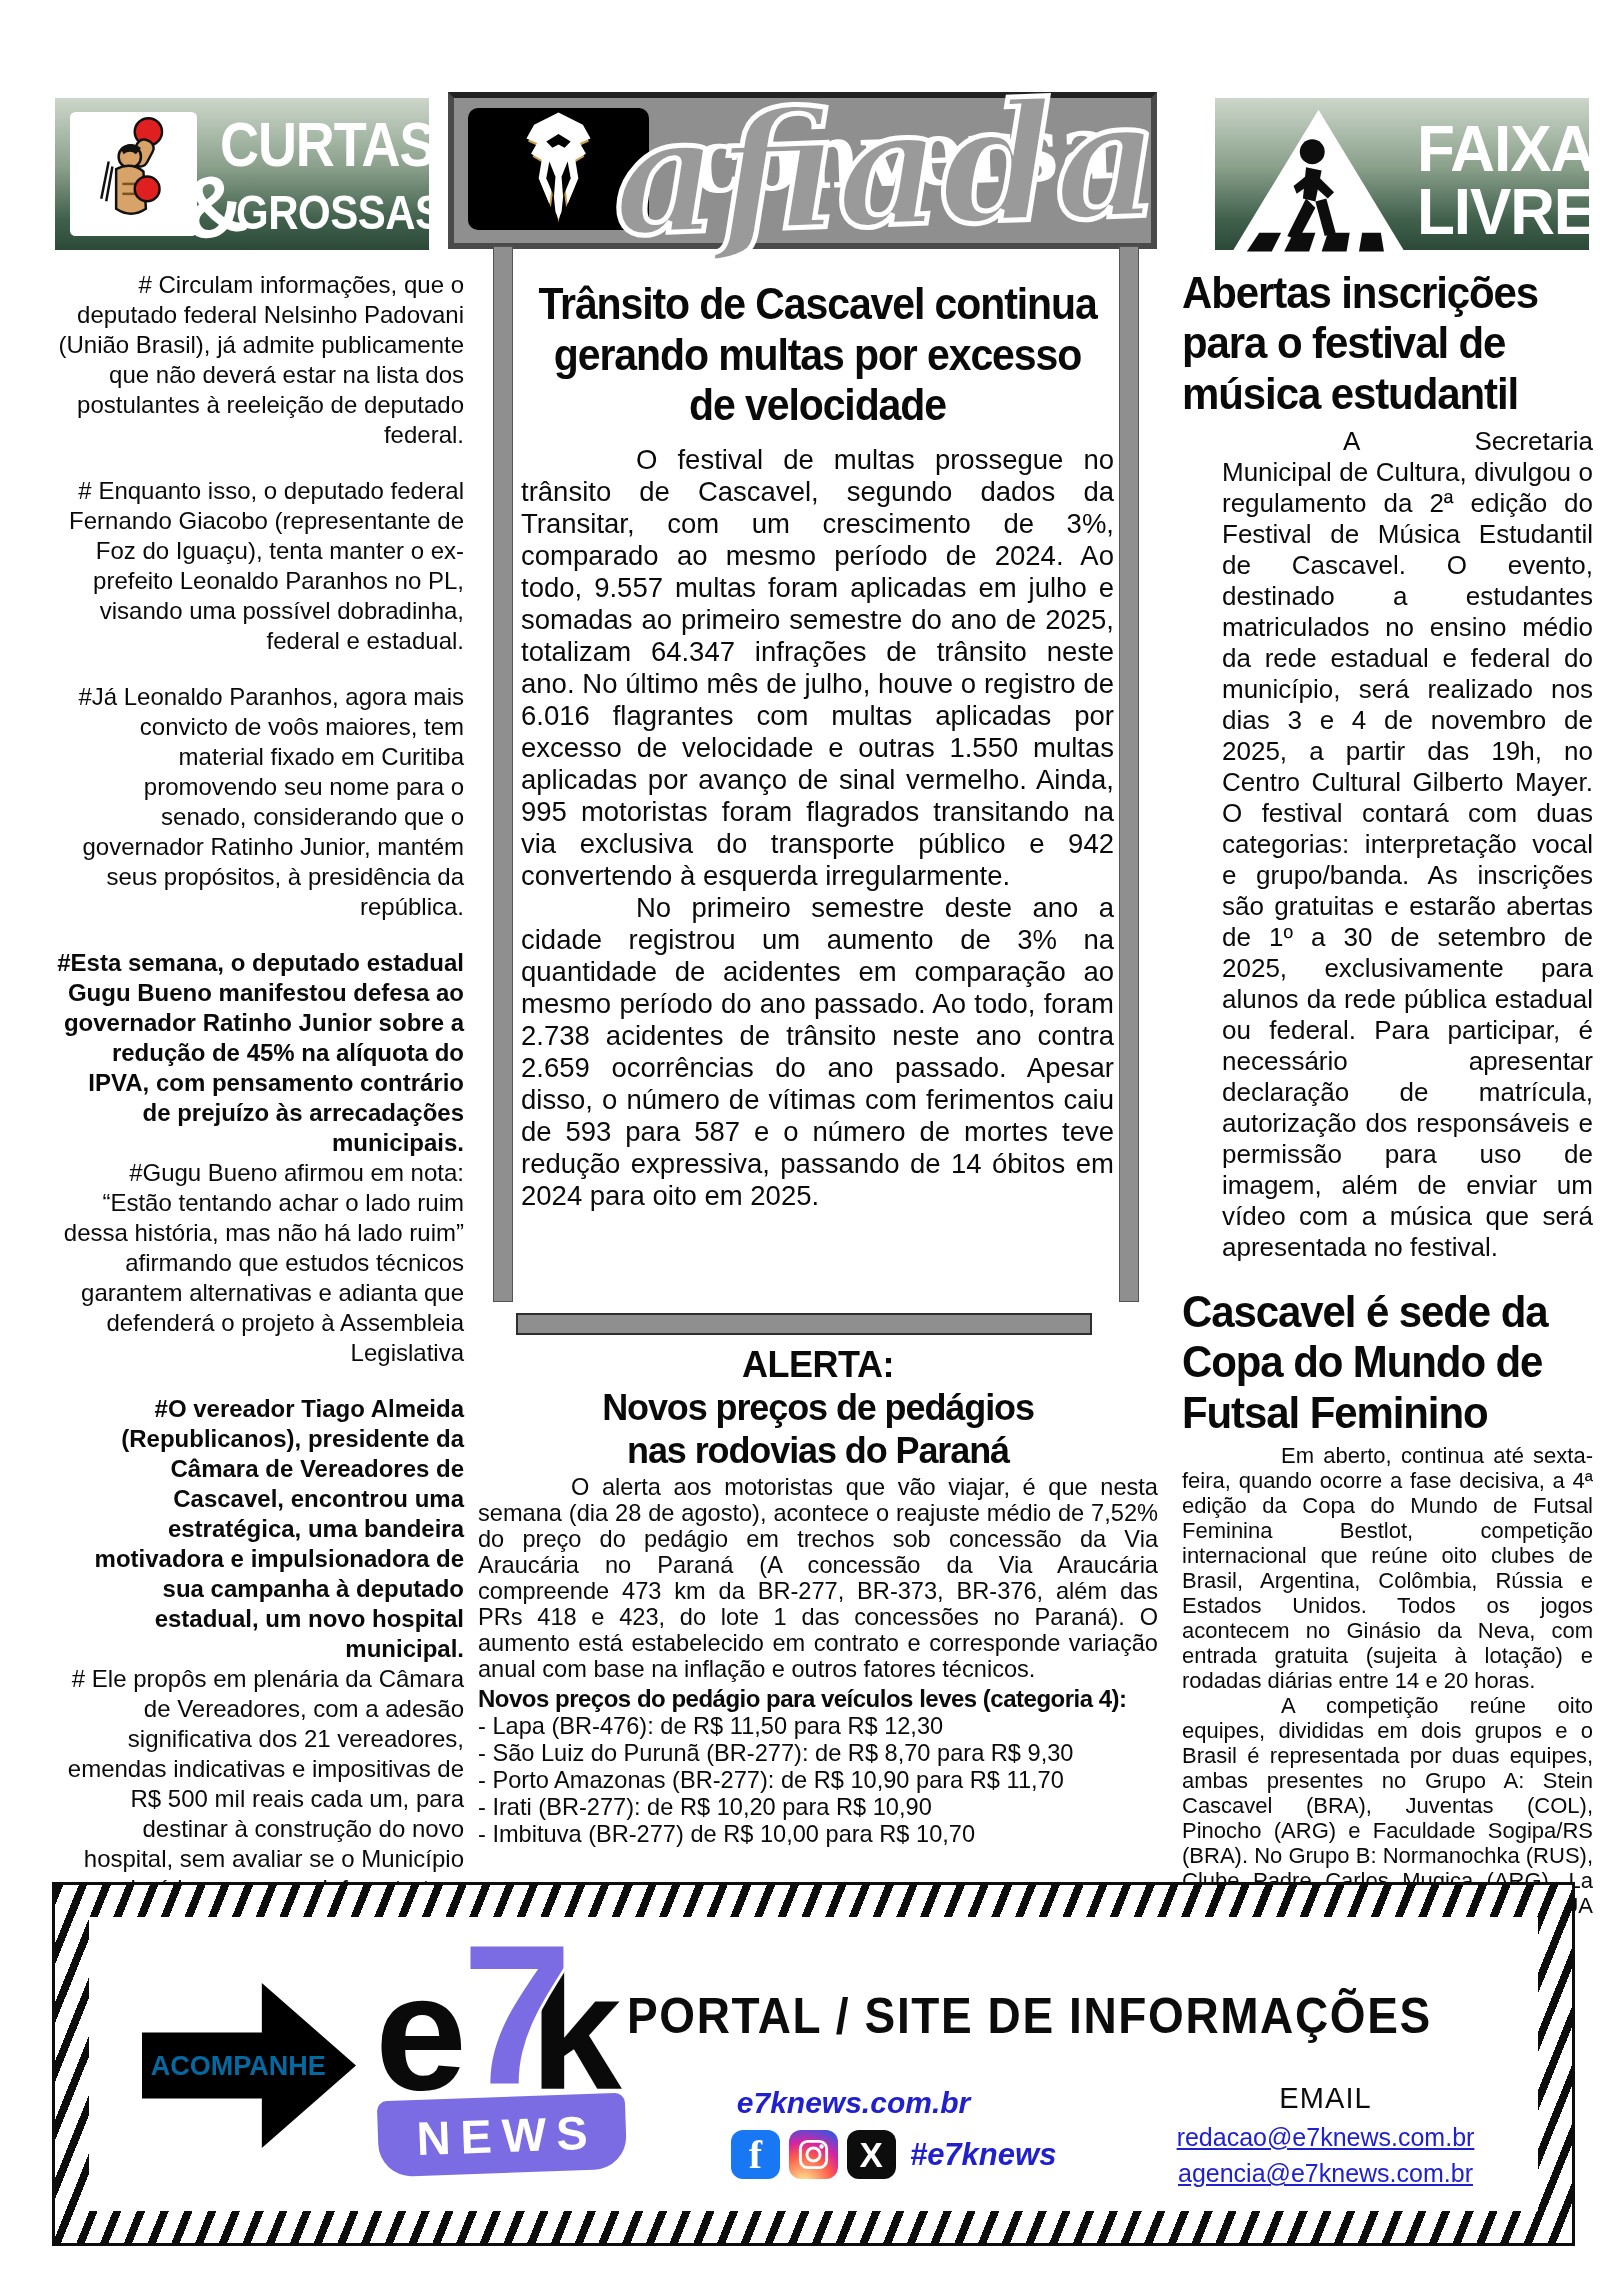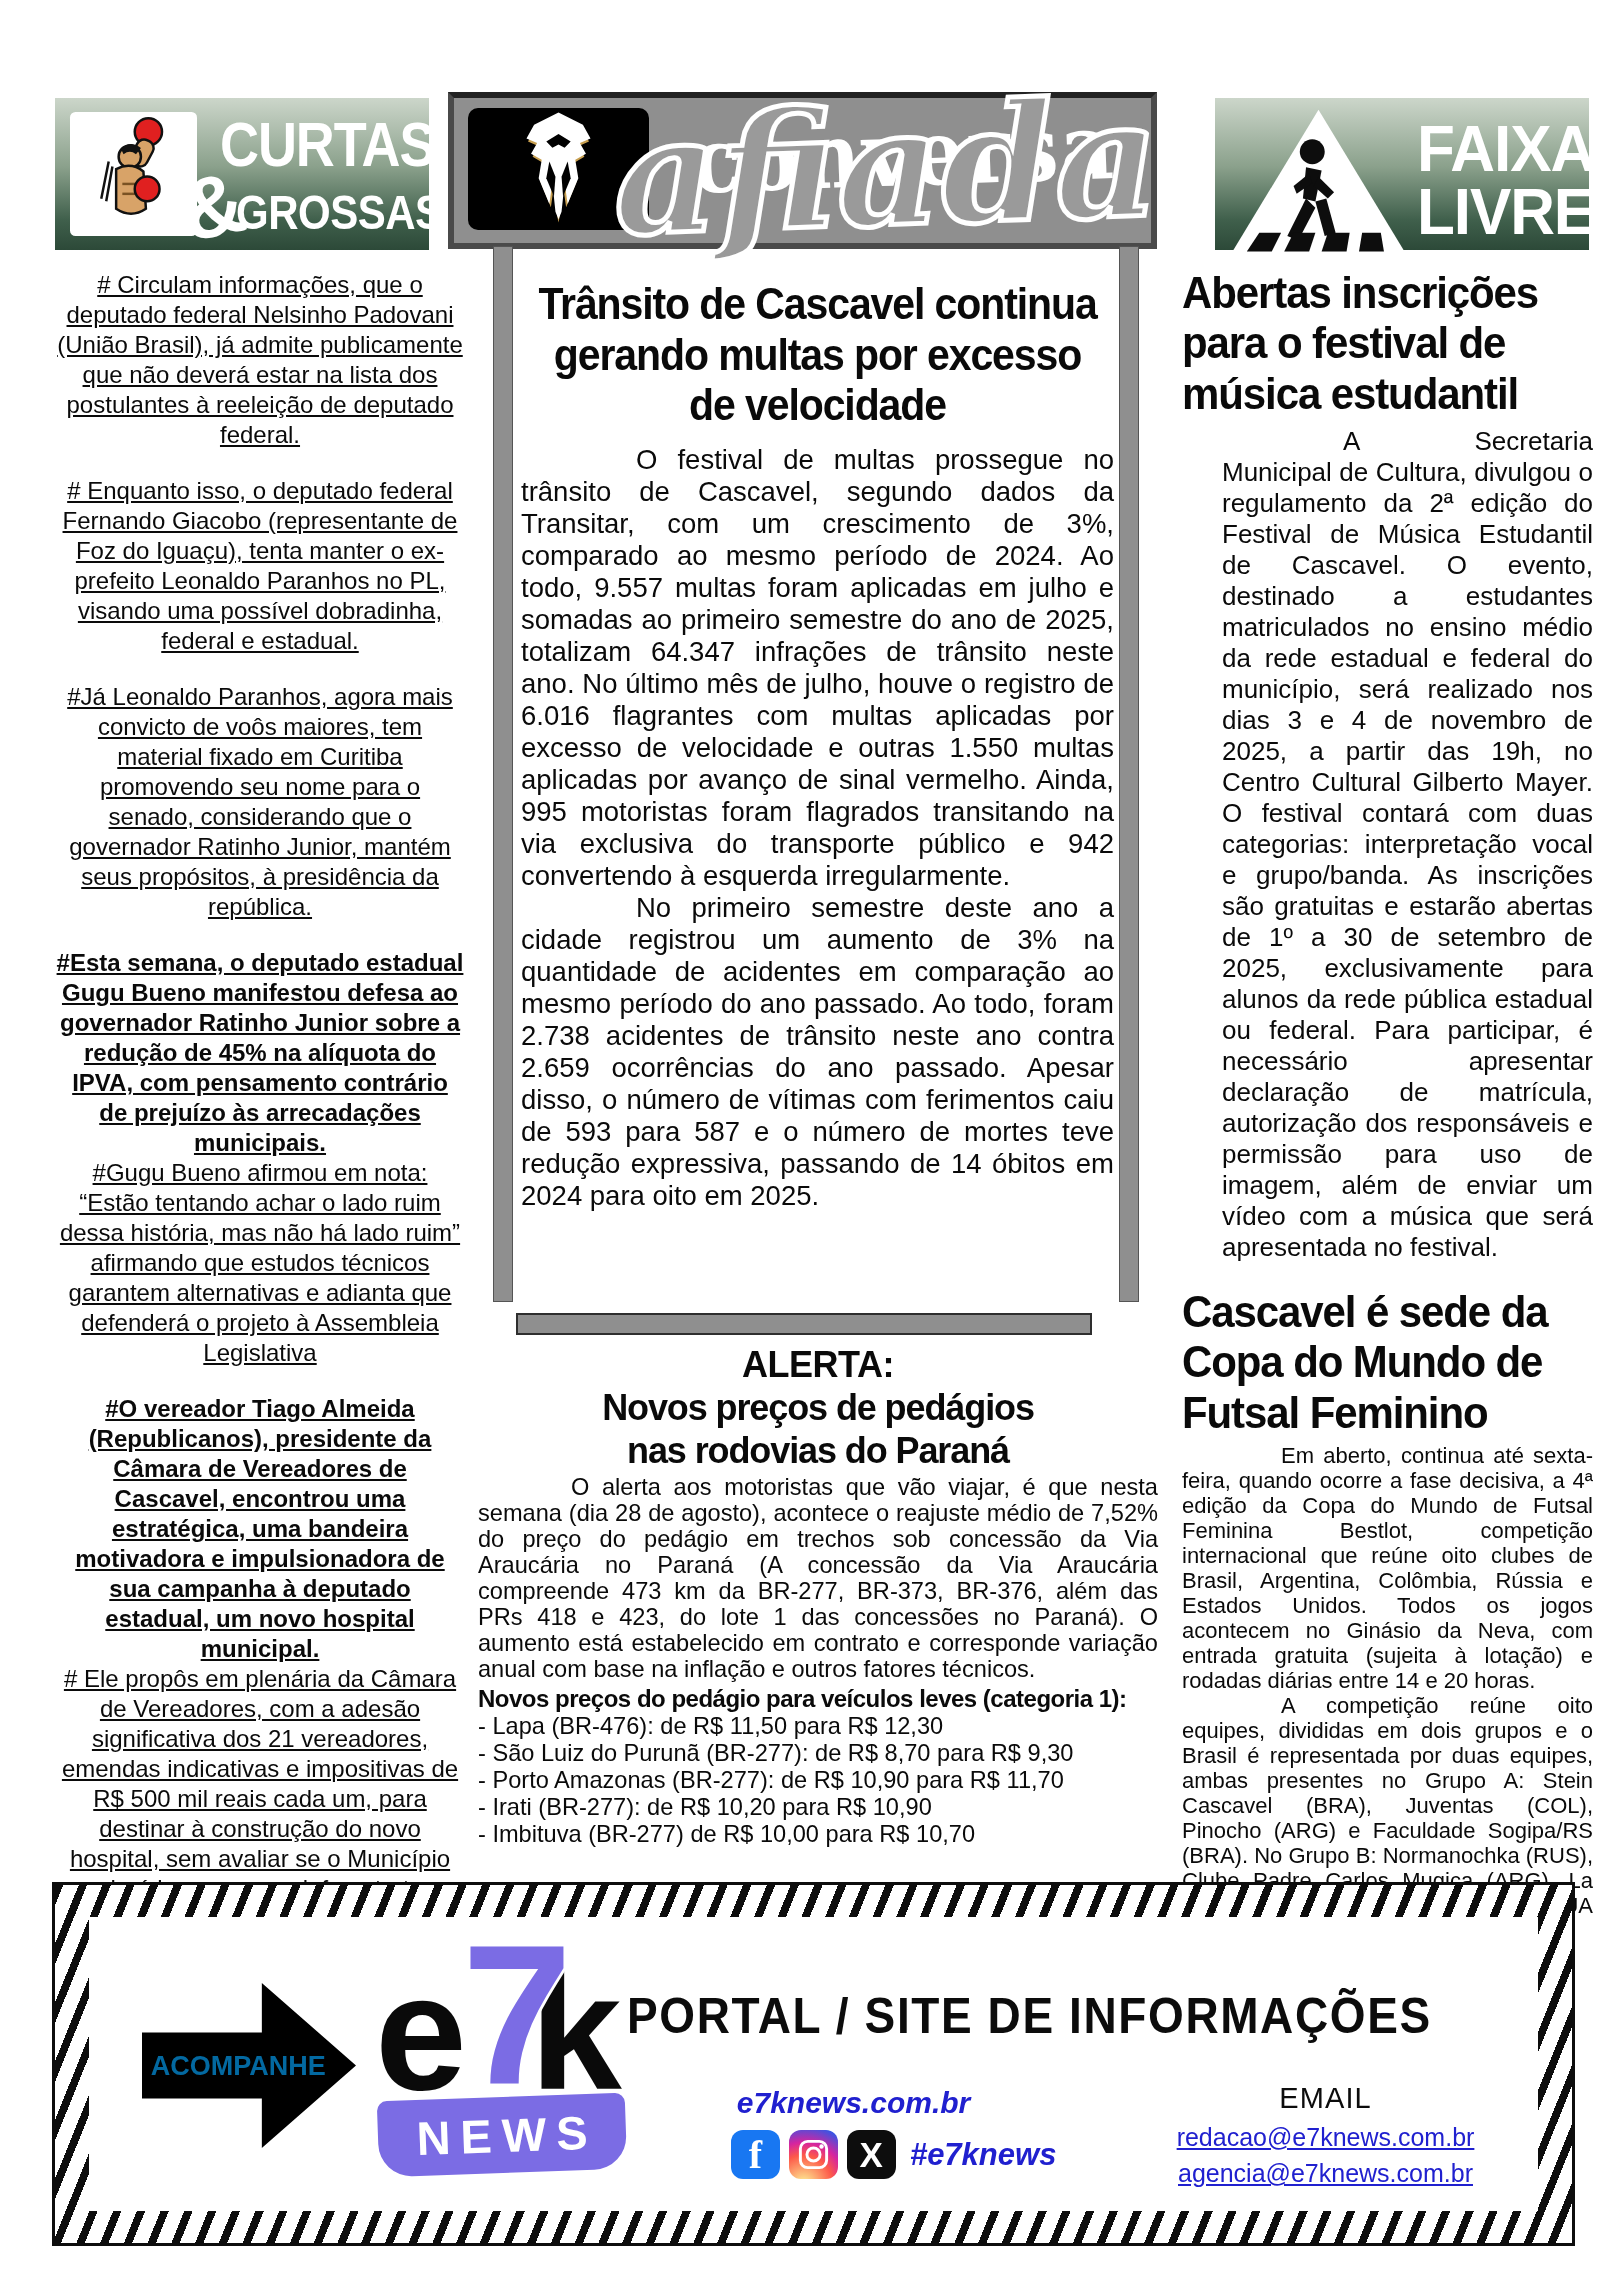--- a/index.html
+++ b/index.html
@@ -36,21 +36,21 @@
     position:absolute; left:690px; top:108px; font-size:82px; font-weight:bold; color:#fff;
     font-family:"DejaVu Serif", serif; letter-spacing:2.2px; transform:rotate(-2deg) scaleY(1.1); transform-origin:top left; z-index:3;
   }
   .afiada-word {
     position:absolute; left:610px; top:82px; font-size:162px; font-style:italic; font-weight:bold;
     font-family:"DejaVu Serif", serif; color:#9a9a9a; -webkit-text-stroke:5px #ffffff;
     text-shadow:0 0 1.1px #fff; transform:rotate(-2deg); transform-origin:top left; z-index:4;
   }
 
   
-  .left-col { position:absolute; left:56px; top:270px; width:408px; font-size:24px; line-height:30px; color:#0a0a0a; text-align:center;text-decoration:underline; }
+  .left-col { position:absolute; left:56px; top:270px; width:408px; font-size:24px; line-height:30px; color:#0a0a0a; text-align:right; }
   .left-col p.gap { margin-top:26px; }
   .left-col p.bold { font-weight:bold; }
 
   .mid-col { position:absolute; left:521px; top:279px; width:593px; color:#0a0a0a; }
   .mid-title { font-size:41px; line-height:47px; font-weight:bold; text-align:center; white-space:pre-line; letter-spacing:-1.1px; transform:scaleY(1.08); transform-origin:top center; }
   .mid-body { margin-top:24px; font-size:27.5px; line-height:32px; text-align:justify; }
   .mid-body p { text-indent:115px; }
 
   .mid-divider { position:absolute; left:516px; top:1313px; width:576px; height:22px; background:#8f8f8f; border:2.7px solid #2e2e2e; }
 
@@ -181,21 +181,21 @@
     </div>
   </div>
 
   <div class="mid-divider"></div>
 
   <div class="alerta">
     <div class="alerta-t1">ALERTA:</div>
     <div class="alerta-t2">Novos preços de pedágios
 nas rodovias do Paraná</div>
     <div class="alerta-body">O alerta aos motoristas que vão viajar, é que nesta semana (dia 28 de agosto), acontece o reajuste médio de 7,52% do preço do pedágio em trechos sob concessão da Via Araucária no Paraná (A concessão da Via Araucária compreende 473 km da BR-277, BR-373, BR-376, além das PRs 418 e 423, do lote 1 das concessões no Paraná). O aumento está estabelecido em contrato e corresponde variação anual com base na inflação e outros fatores técnicos.</div>
-    <div class="alerta-list-header">Novos preços do pedágio para veículos leves (categoria 1):</div>
+    <div class="alerta-list-header">Novos preços do pedágio para veículos leves (categoria 4):</div>
     <div class="alerta-item">- Lapa (BR-476): de R$ 11,50 para R$ 12,30</div>
     <div class="alerta-item">- São Luiz do Purunã (BR-277): de R$ 8,70 para R$ 9,30</div>
     <div class="alerta-item">- Porto Amazonas (BR-277): de R$ 10,90 para R$ 11,70</div>
     <div class="alerta-item">- Irati (BR-277): de R$ 10,20 para R$ 10,90</div>
     <div class="alerta-item">- Imbituva (BR-277) de R$ 10,00 para R$ 10,70</div>
   </div>
 
   <div class="right-col">
     <div class="right-title">Abertas inscrições
 para o festival de

